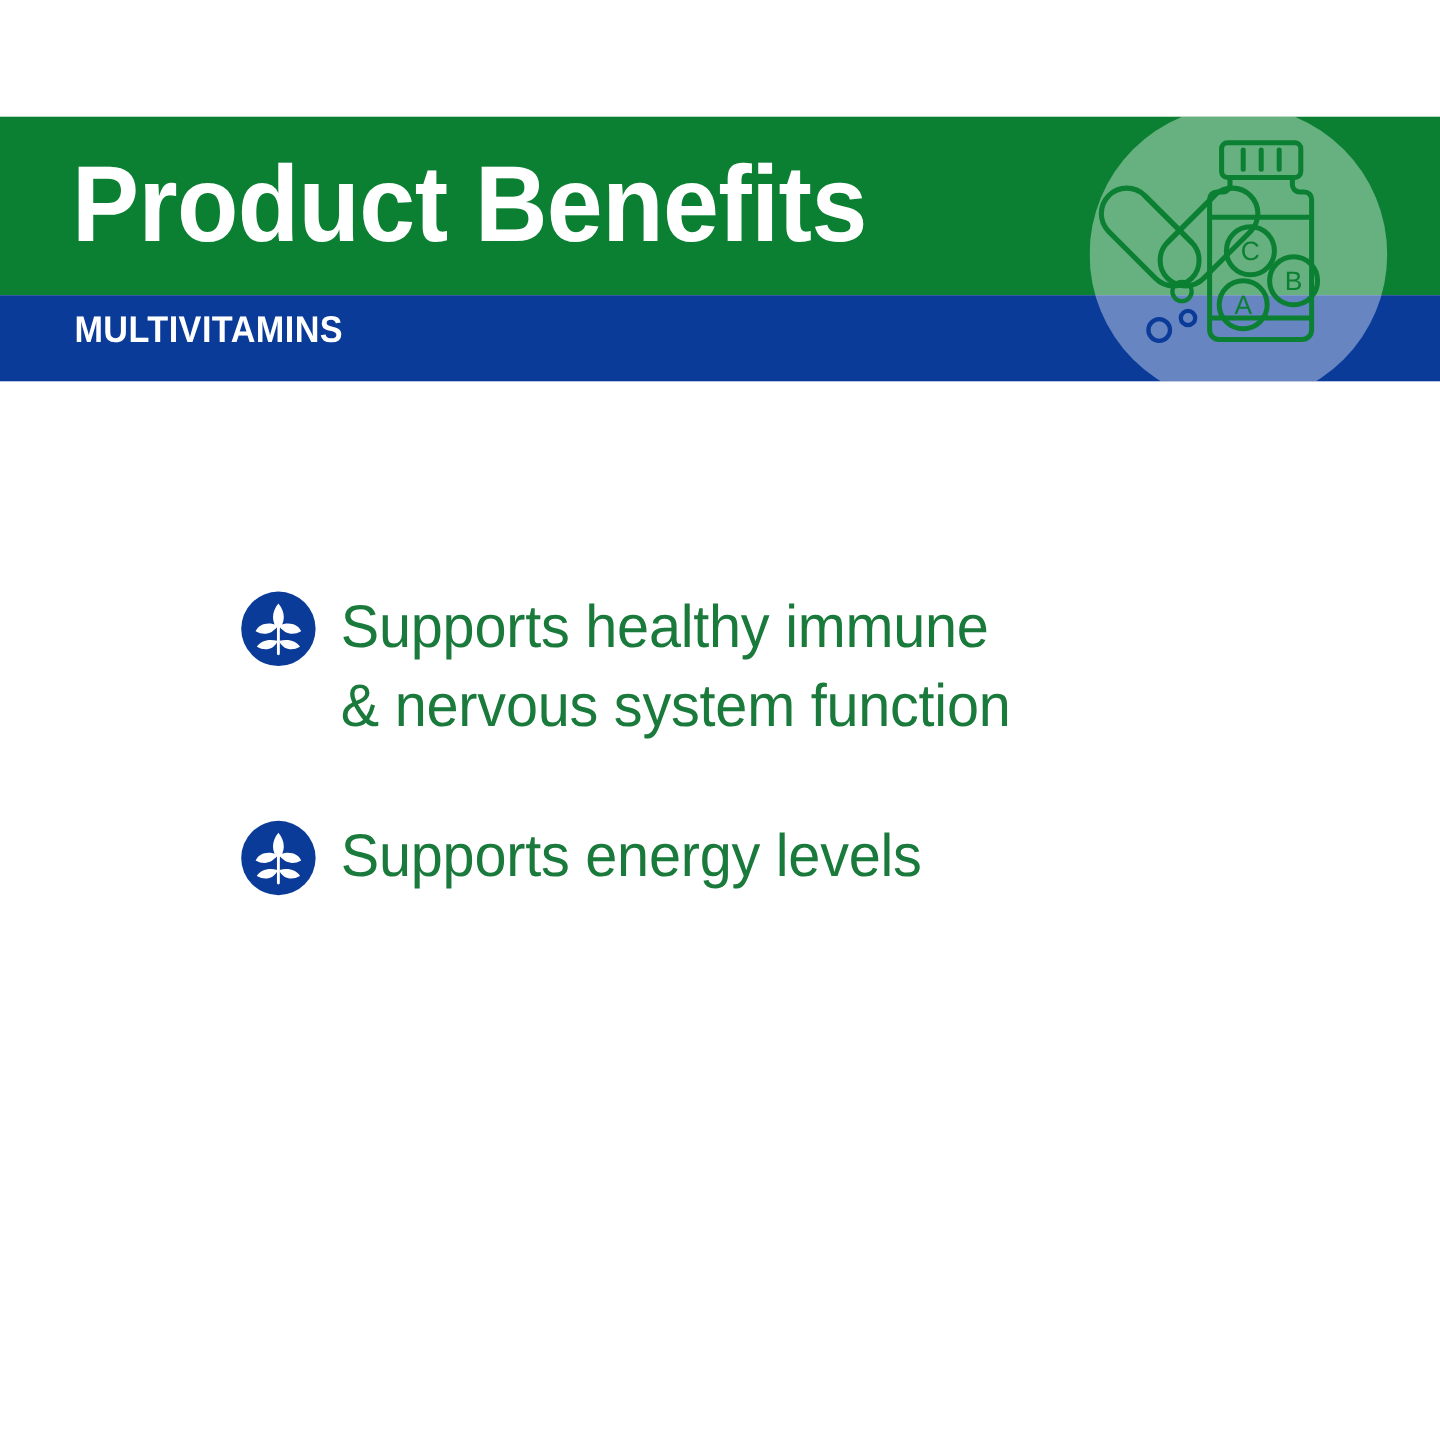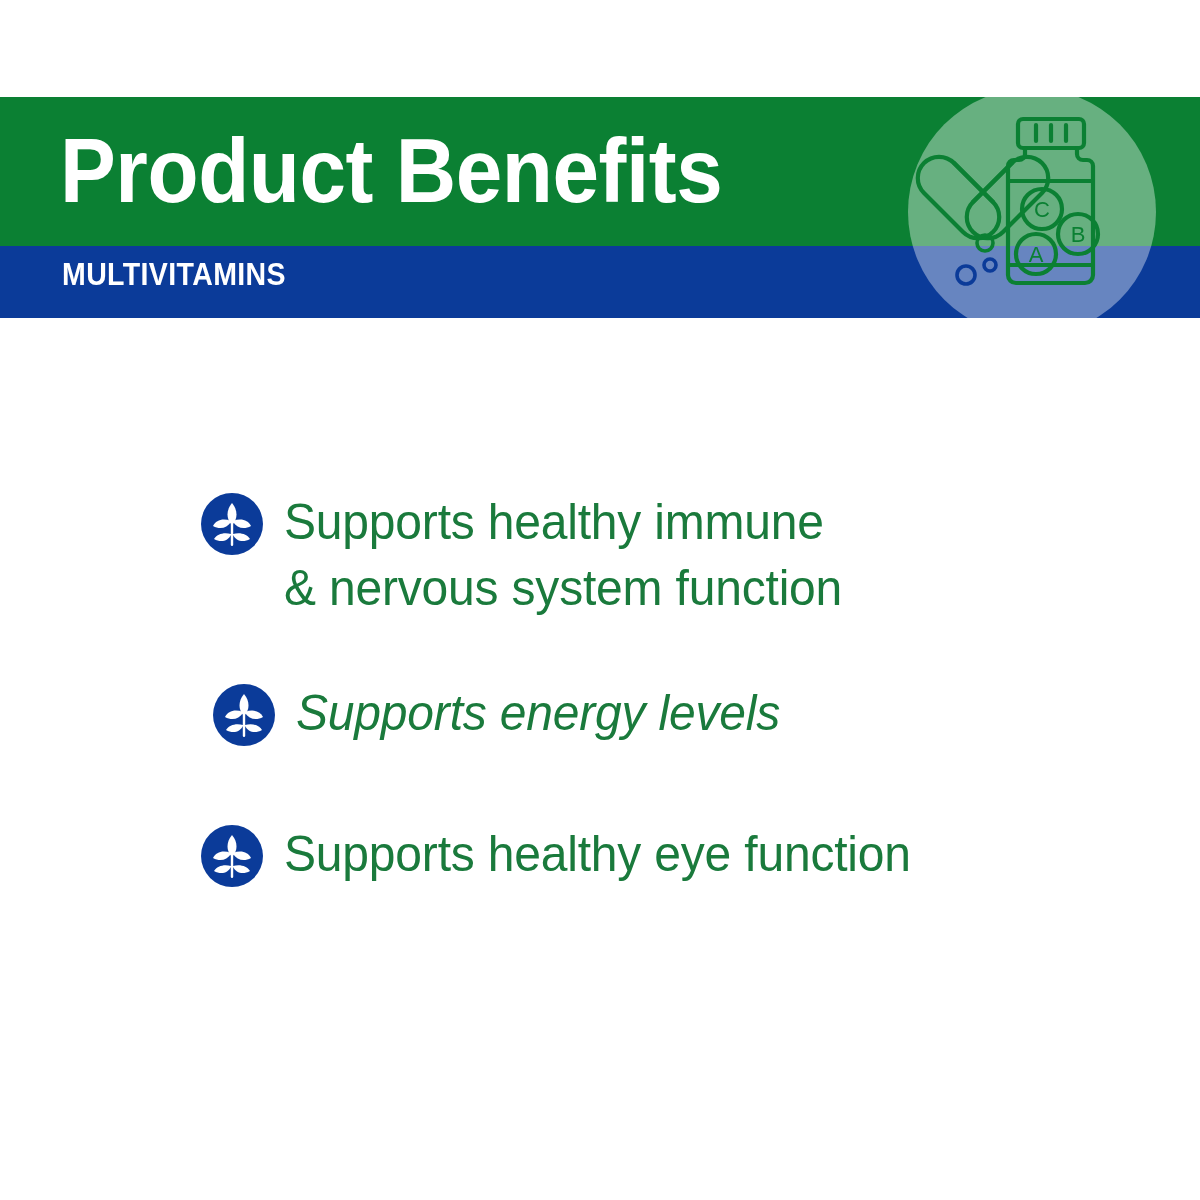--- a/index.html
+++ b/index.html
@@ -115,21 +115,21 @@
     line-height: 66px;
     font-weight: normal;
     color: #1a7a3c;
     letter-spacing: -0.2px;
     transform: scaleX(0.96);
     transform-origin: left top;
     white-space: pre-line;
   }
 
   #benefit-0 { left: 200px; top: 489px; }
-  #benefit-1 { left: 212px; top: 680px; font-style: italic; }
+  #benefit-1 { left: 200px; top: 680px; }
   #benefit-2 { left: 200px; top: 821px; }
   #benefit-3 { left: 200px; top: 978px; }
 </style>
 </head>
 <body>
 
 <div id="page">
 
   <div id="header-block">
 
@@ -222,33 +222,17 @@
             <path d="M33 29 C41 26 48 28 51 34 C44 38 37 36 33 30 Z"></path>
             <path d="M31 42 C24 40 17 42 14 47 C21 51 28 49 31 43 Z"></path>
             <path d="M33 42 C40 40 47 42 50 47 C43 51 36 49 33 43 Z"></path>
             <rect x="30.8" y="24" width="2.4" height="30" rx="1.2"></rect>
           </g>
         </svg>
       </span>
       <span class="benefit-text">Supports energy levels</span>
     </div>
 
-    <div class="benefit-item" id="benefit-2">
-      <span class="benefit-icon">
-        <svg width="64" height="64" viewBox="0 0 64 64" xmlns="http://www.w3.org/2000/svg">
-          <circle cx="32" cy="32" r="31" fill="#0b3b99"></circle>
-          <g fill="#ffffff">
-            <path d="M32 11 C38 18 38 27 32 33 C26 27 26 18 32 11 Z"></path>
-            <path d="M31 29 C23 26 16 28 13 34 C20 38 27 36 31 30 Z"></path>
-            <path d="M33 29 C41 26 48 28 51 34 C44 38 37 36 33 30 Z"></path>
-            <path d="M31 42 C24 40 17 42 14 47 C21 51 28 49 31 43 Z"></path>
-            <path d="M33 42 C40 40 47 42 50 47 C43 51 36 49 33 43 Z"></path>
-            <rect x="30.8" y="24" width="2.4" height="30" rx="1.2"></rect>
-          </g>
-        </svg>
-      </span>
-      <span class="benefit-text">Supports healthy eye function</span>
-    </div>
 
 
   </div>
 
 </div>
 
 </body></html>

